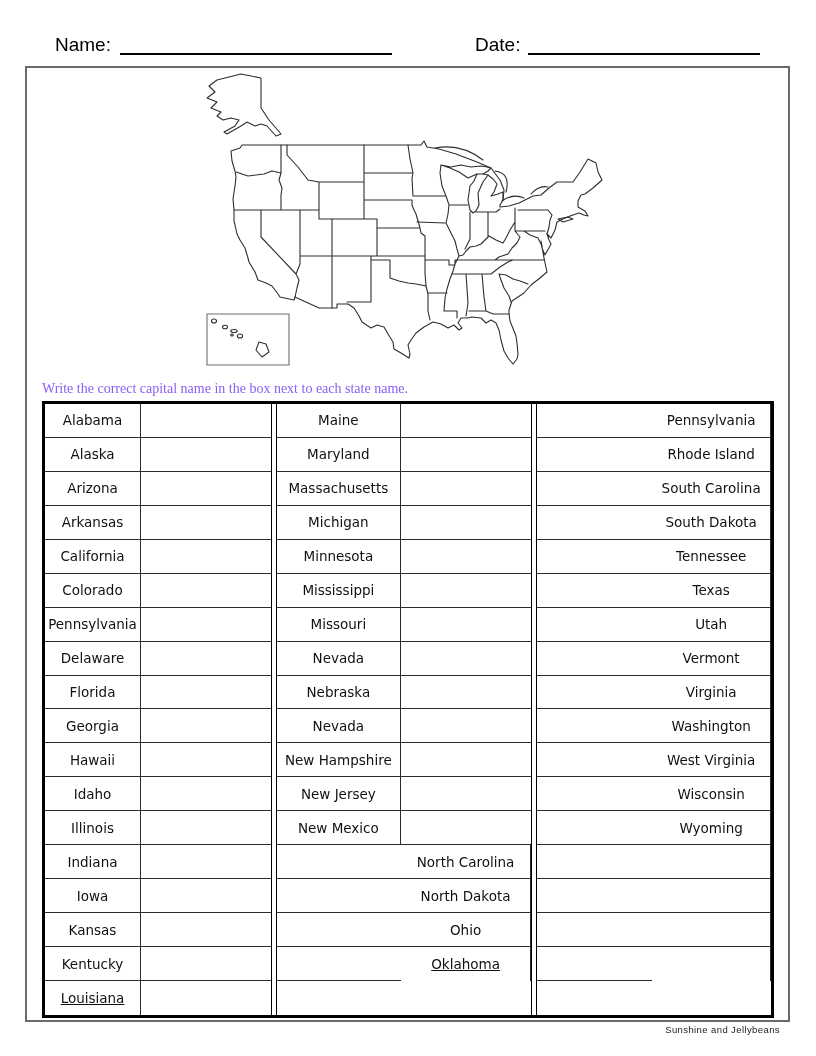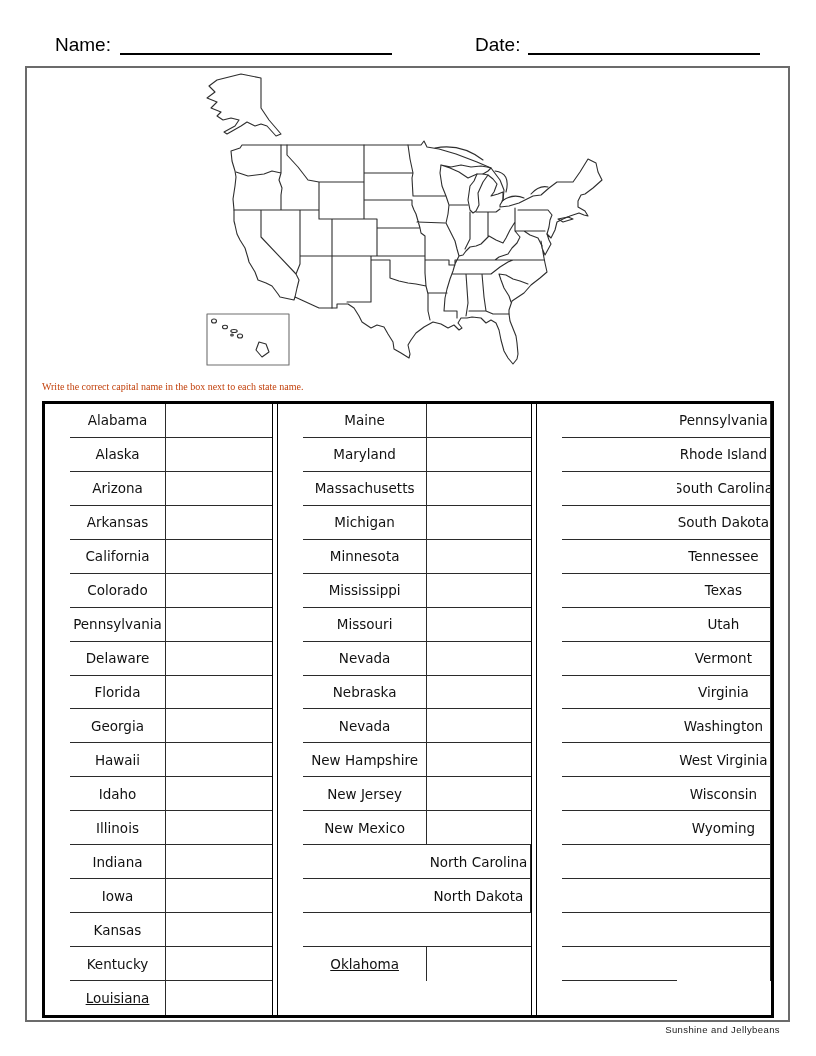--- a/index.html
+++ b/index.html
@@ -13,25 +13,25 @@
   
   .sheet{position:absolute;left:25px;top:66px;width:765px;height:956px;
          border:2px solid #6b6b6b;box-sizing:border-box;}
   
   .map{position:absolute;left:170px;top:0;width:420px;height:302px;}
   .map path,.map ellipse,.map rect{fill:none;stroke:#2e2e2e;stroke-width:1.1;
         stroke-linejoin:round;stroke-linecap:round;}
   .map .inset{stroke:#6f6f6f;}
   
   .instruction{position:absolute;left:15px;top:313px;font-family:"Liberation Serif",serif;
-         font-size:10px;color:#c2410c;}
+         font-size:14px;color:#8b5cf6;}
   
   .ctable{position:absolute;left:15px;top:333px;width:732px;height:617px;
           border:3px solid #000;box-sizing:border-box;display:flex;background:#fff;}
-  .tgroup{display:grid;grid-template-rows:repeat(18,1fr);height:100%;margin-left:25px;}
+  .tgroup{display:grid;grid-template-rows:repeat(18,1fr);height:100%;}
   .g1{flex:229 0 0;grid-template-columns:96px 1fr;}
   .g2{flex:258 0 0;grid-template-columns:124px 1fr;text-align:right;}
   .g3{flex:237 0 0;grid-template-columns:115px 1fr;}
   .dsep{flex:0 0 4px;border-left:1.5px solid #000;border-right:1.5px solid #000;}
   .scell{border-right:1px solid #2b2b2b;border-bottom:1px solid #2b2b2b;
          display:flex;align-items:center;justify-content:center;
          font-family:"DejaVu Sans",sans-serif;font-size:13.5px;color:#111;
          white-space:nowrap;overflow:hidden;}
   .acell{border-bottom:1px solid #2b2b2b;}
   .tgroup>div:nth-last-child(-n+2){border-bottom:none;text-decoration:underline;}
@@ -139,20 +139,21 @@
           <div class="acell"></div>
           <div class="scell">New Jersey</div>
           <div class="acell"></div>
           <div class="scell">New Mexico</div>
           <div class="acell"></div>
           <div class="acell"></div>
           <div class="scell">North Carolina</div>
           <div class="acell"></div>
           <div class="scell">North Dakota</div>
           <div class="acell"></div>
+          <div class="scell">Ohio</div>
           <div class="acell"></div>
           <div class="scell">Oklahoma</div>
           <div class="acell"></div>
         </div>
       <div class="dsep"></div>
       <div class="tgroup g3">
           <div class="acell"></div>
           <div class="scell">Pennsylvania</div>
           <div class="acell"></div>
           <div class="scell">Rhode Island</div>

